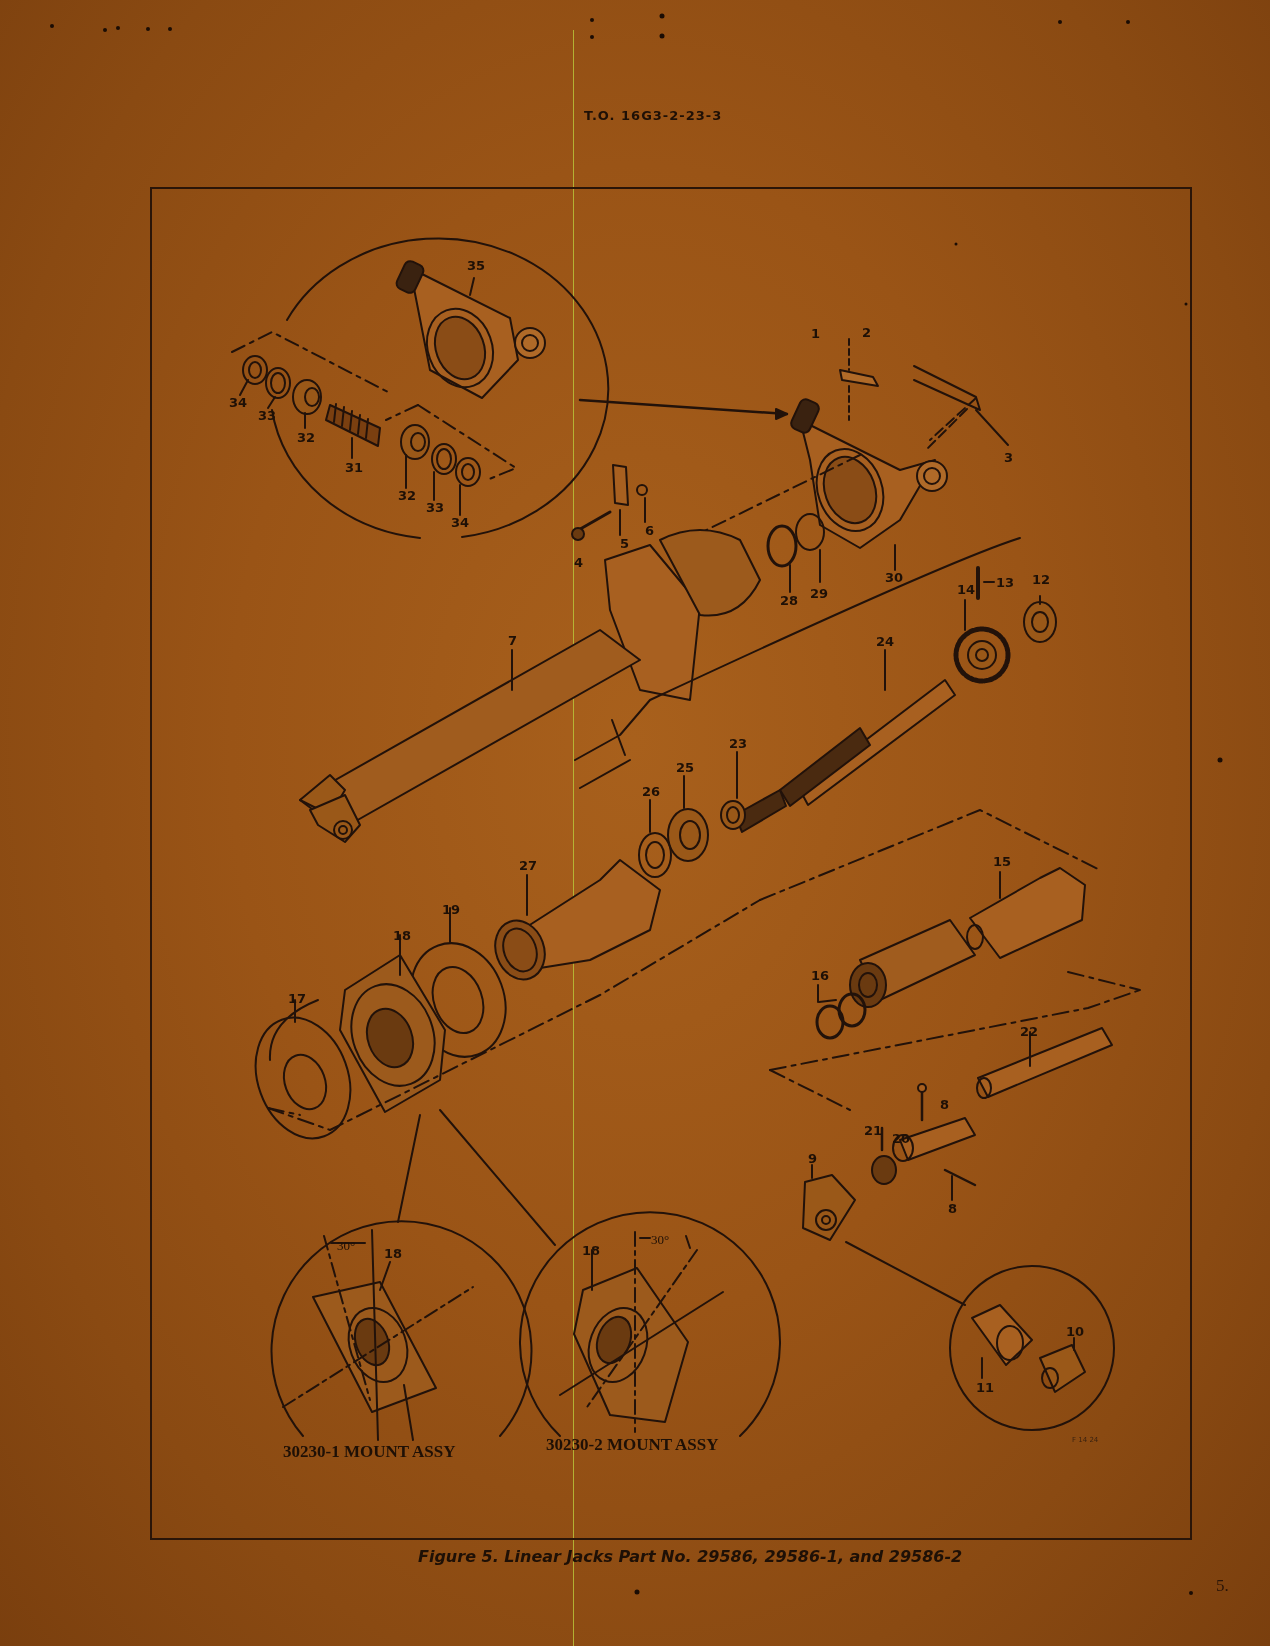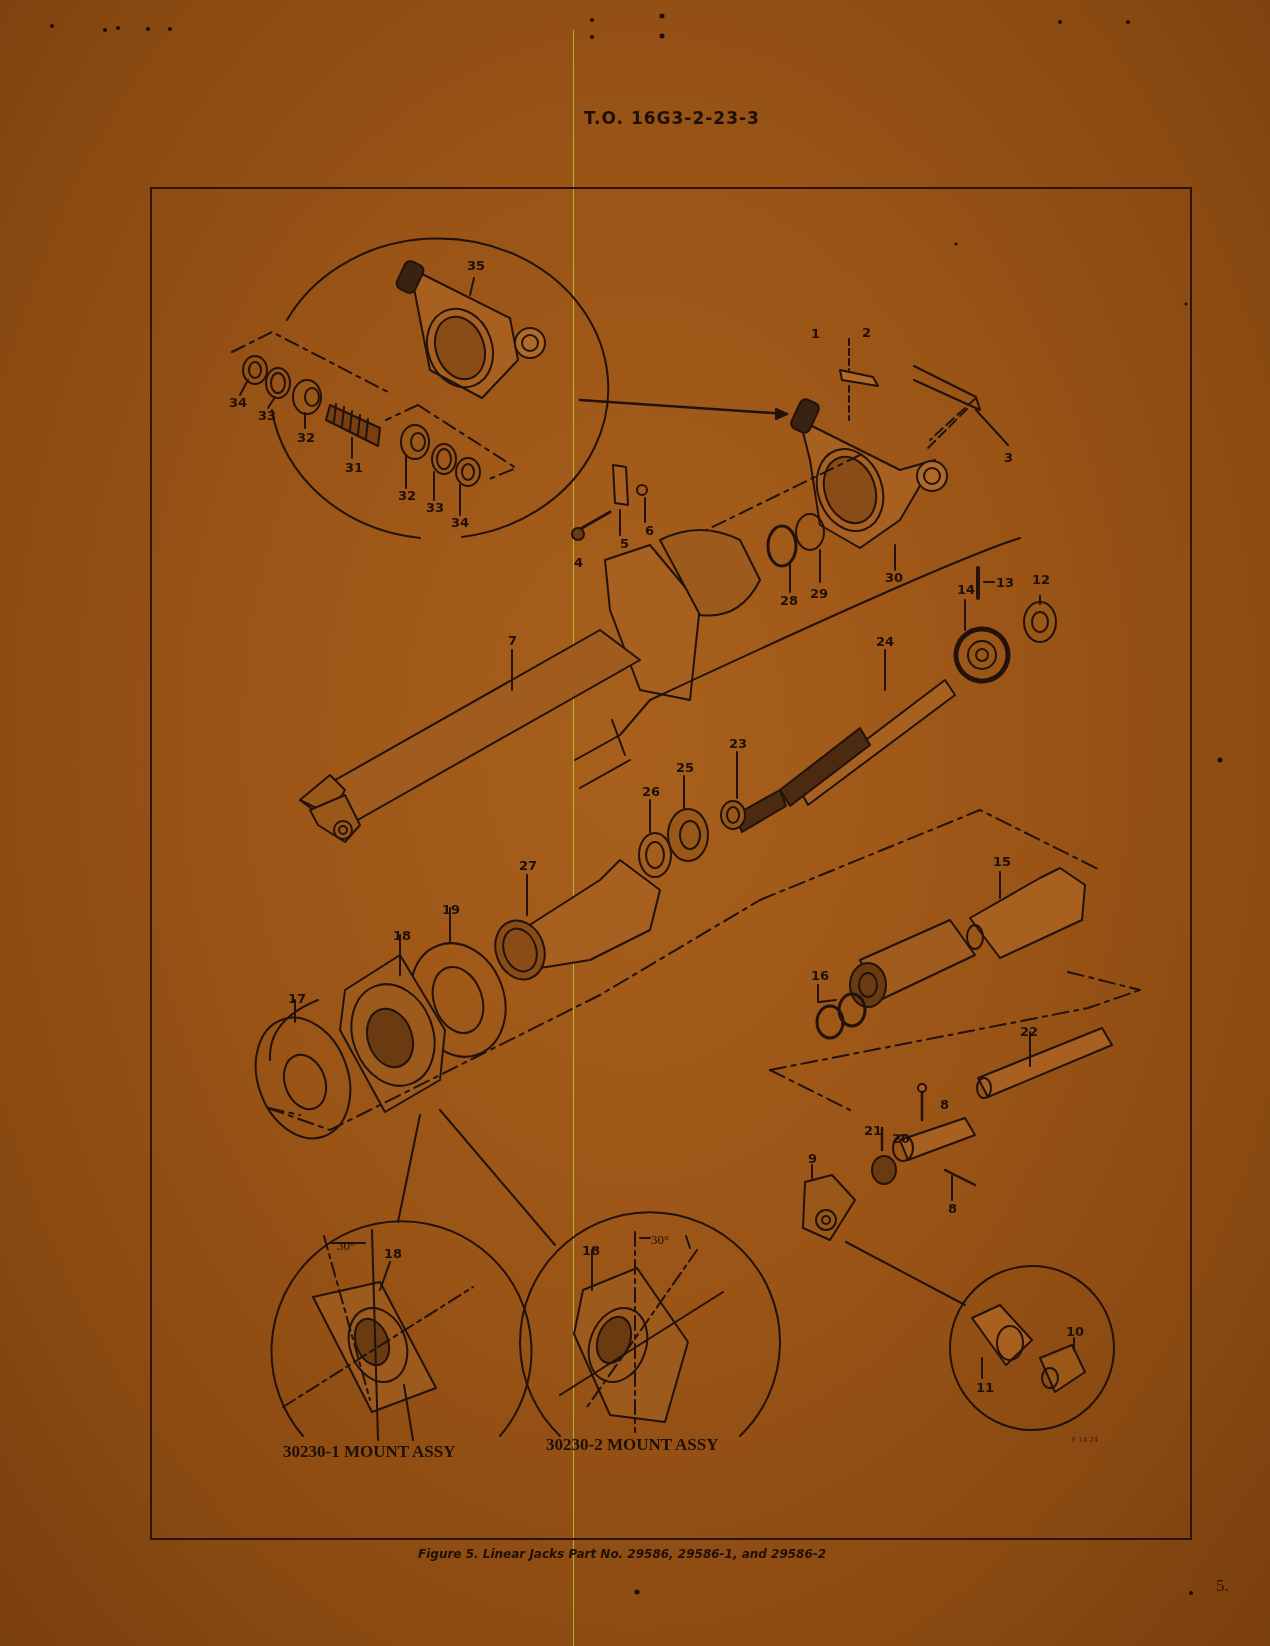--- a/index.html
+++ b/index.html
@@ -5,28 +5,28 @@
     html, body { margin: 0; padding: 0; }
     body {
       width: 1270px; height: 1646px; overflow: hidden; position: relative;
       background: radial-gradient(ellipse at 50% 45%, #a8601c 0%, #9a5416 45%, #8a4a12 75%, #7a3f0e 100%);
       font-family: "Liberation Sans", sans-serif;
     }
     .page { position: absolute; left: 0; top: 0; width: 1270px; height: 1646px; }
     .scan-line { position: absolute; left: 573px; top: 30px; width: 1px; height: 1616px; background: #b9c23a; opacity: 0.85; }
     .to-number {
       position: absolute; left: 584px; top: 108px;
-      font-family: "DejaVu Sans", sans-serif; font-weight: bold; font-size: 17px;
+      font-family: "DejaVu Sans", sans-serif; font-weight: bold; font-size: 13px;
       color: #1e1006; letter-spacing: 1px;
     }
     .frame { position: absolute; left: 150px; top: 187px; width: 1042px; height: 1353px; border: 2px solid #2a1508; box-sizing: border-box; }
     .caption {
       position: absolute; left: 418px; top: 1547px;
       font-family: "DejaVu Sans", sans-serif; font-weight: bold; font-style: italic;
-      font-size: 12px; color: #1e1006;
+      font-size: 16px; color: #1e1006;
     }
     .page-mark { position: absolute; left: 1216px; top: 1576px; font-size: 17px; color: #2a1508; font-family: "Liberation Serif", serif; }
     svg.art { position: absolute; left: 0; top: 0; }
     .callout { font-family: "DejaVu Sans", sans-serif; font-weight: bold; font-size: 13px; fill: #1e1006; }
     .mount-label { font-family: "Liberation Serif", serif; font-weight: bold; font-size: 17px; fill: #1e1006; }
     .angle-label { font-family: "Liberation Serif", serif; font-size: 13px; fill: #1e1006; }
     .tiny { font-family: "DejaVu Sans", sans-serif; font-size: 7px; fill: #3a2210; }
   </style>
 </head>
 <body>

